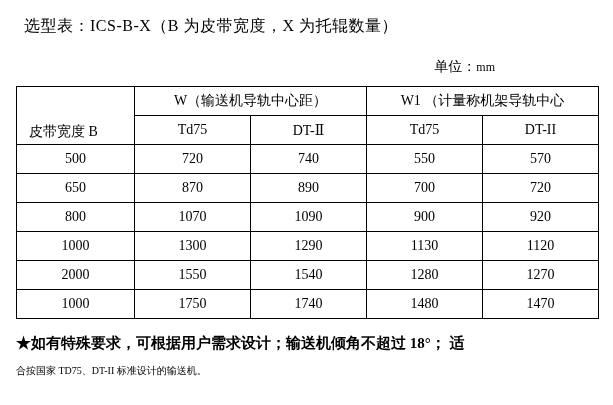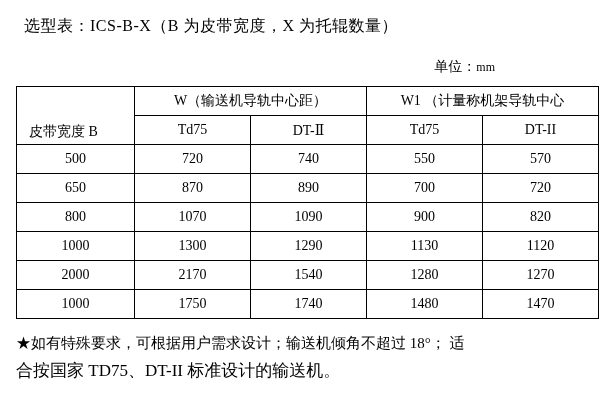--- a/index.html
+++ b/index.html
@@ -83,27 +83,28 @@
   td.datacell {
     height: 29px;
   }
   .note {
     position: absolute;
     left: 16px;
     top: 330px;
     width: 586px;
     font-size: 15px;
     line-height: 26px;
+    font-weight: bold;
   }
   .note-line2 {
     position: absolute;
     left: 16px;
     top: 358px;
     width: 586px;
-    font-size: 17px;
+    font-size: 10px;
     line-height: 26px;
   }
 </style>
 </head>
 <body>
 
 <div class="page">
 
   <div class="title">选型表：ICS-B-X（B 为皮带宽度，X 为托辊数量）</div>
 
@@ -146,32 +147,32 @@
         <td class="datacell">870</td>
         <td class="datacell">890</td>
         <td class="datacell">700</td>
         <td class="datacell">720</td>
       </tr>
       <tr>
         <td class="datacell">800</td>
         <td class="datacell">1070</td>
         <td class="datacell">1090</td>
         <td class="datacell">900</td>
-        <td class="datacell">820</td>
+        <td class="datacell">920</td>
       </tr>
       <tr>
         <td class="datacell">1000</td>
         <td class="datacell">1300</td>
         <td class="datacell">1290</td>
         <td class="datacell">1130</td>
         <td class="datacell">1120</td>
       </tr>
       <tr>
         <td class="datacell">2000</td>
-        <td class="datacell">2170</td>
+        <td class="datacell">1550</td>
         <td class="datacell">1540</td>
         <td class="datacell">1280</td>
         <td class="datacell">1270</td>
       </tr>
       <tr>
         <td class="datacell">1000</td>
         <td class="datacell">1750</td>
         <td class="datacell">1740</td>
         <td class="datacell">1480</td>
         <td class="datacell">1470</td>

